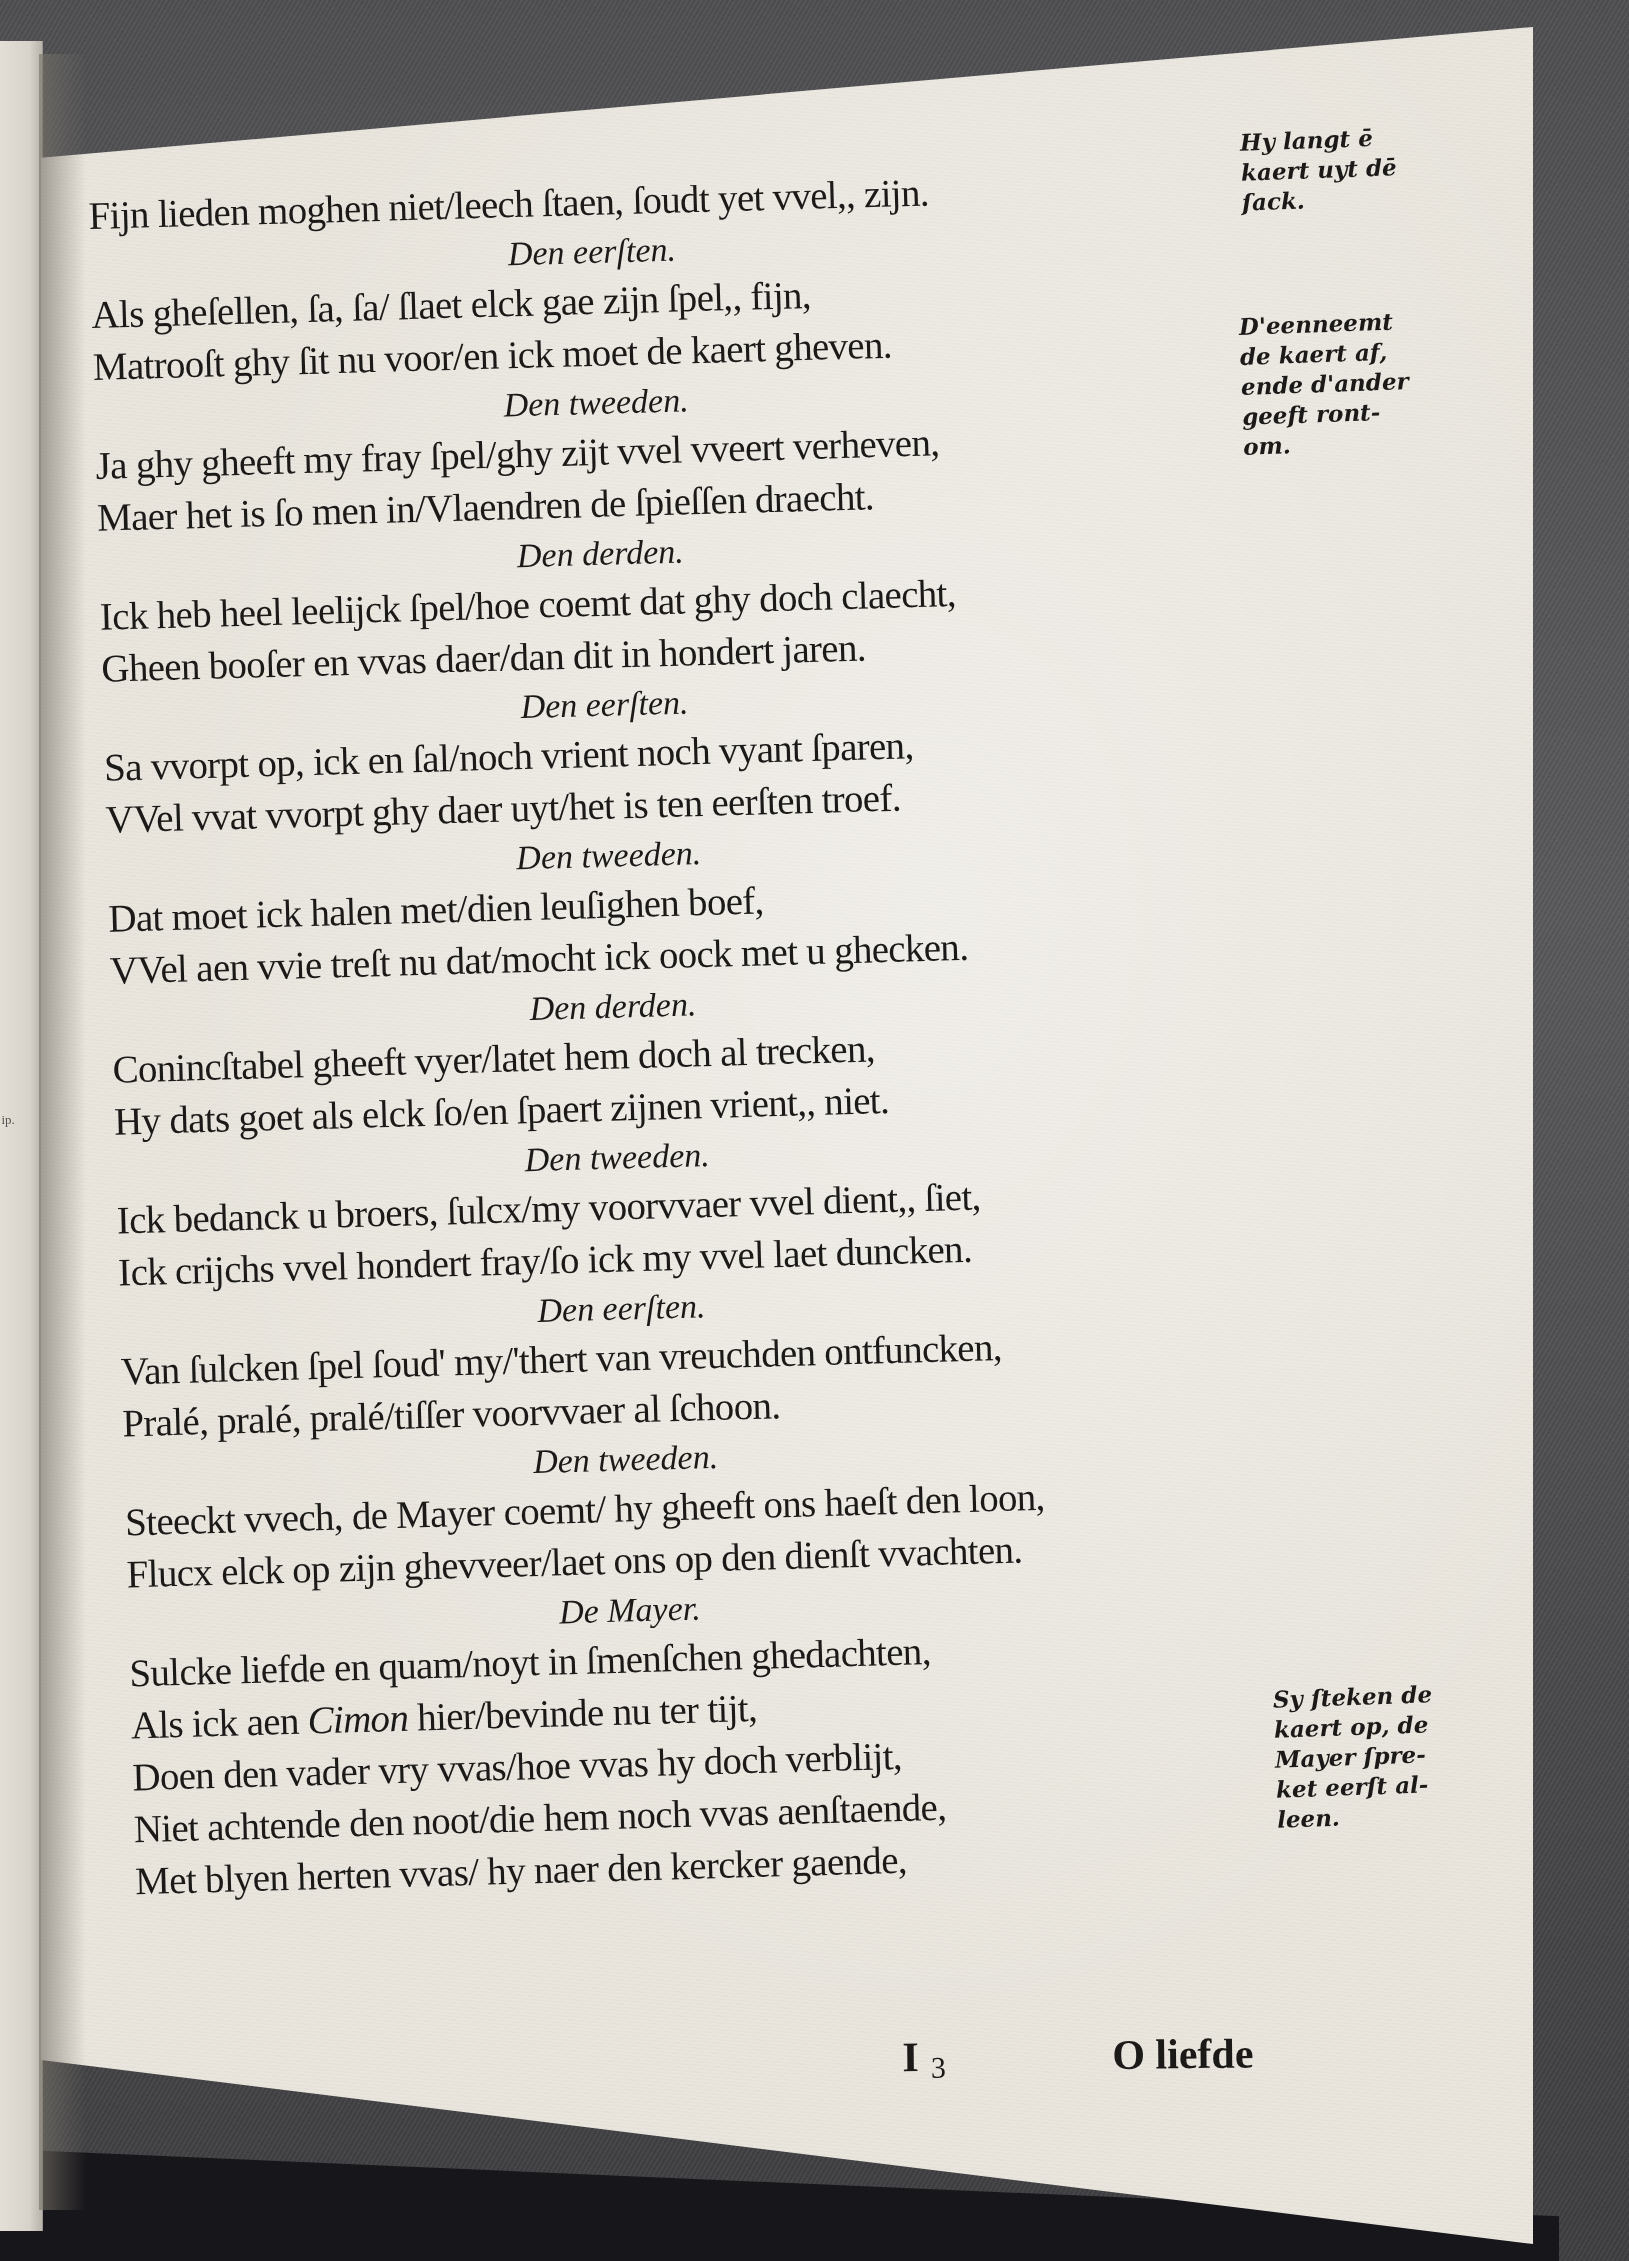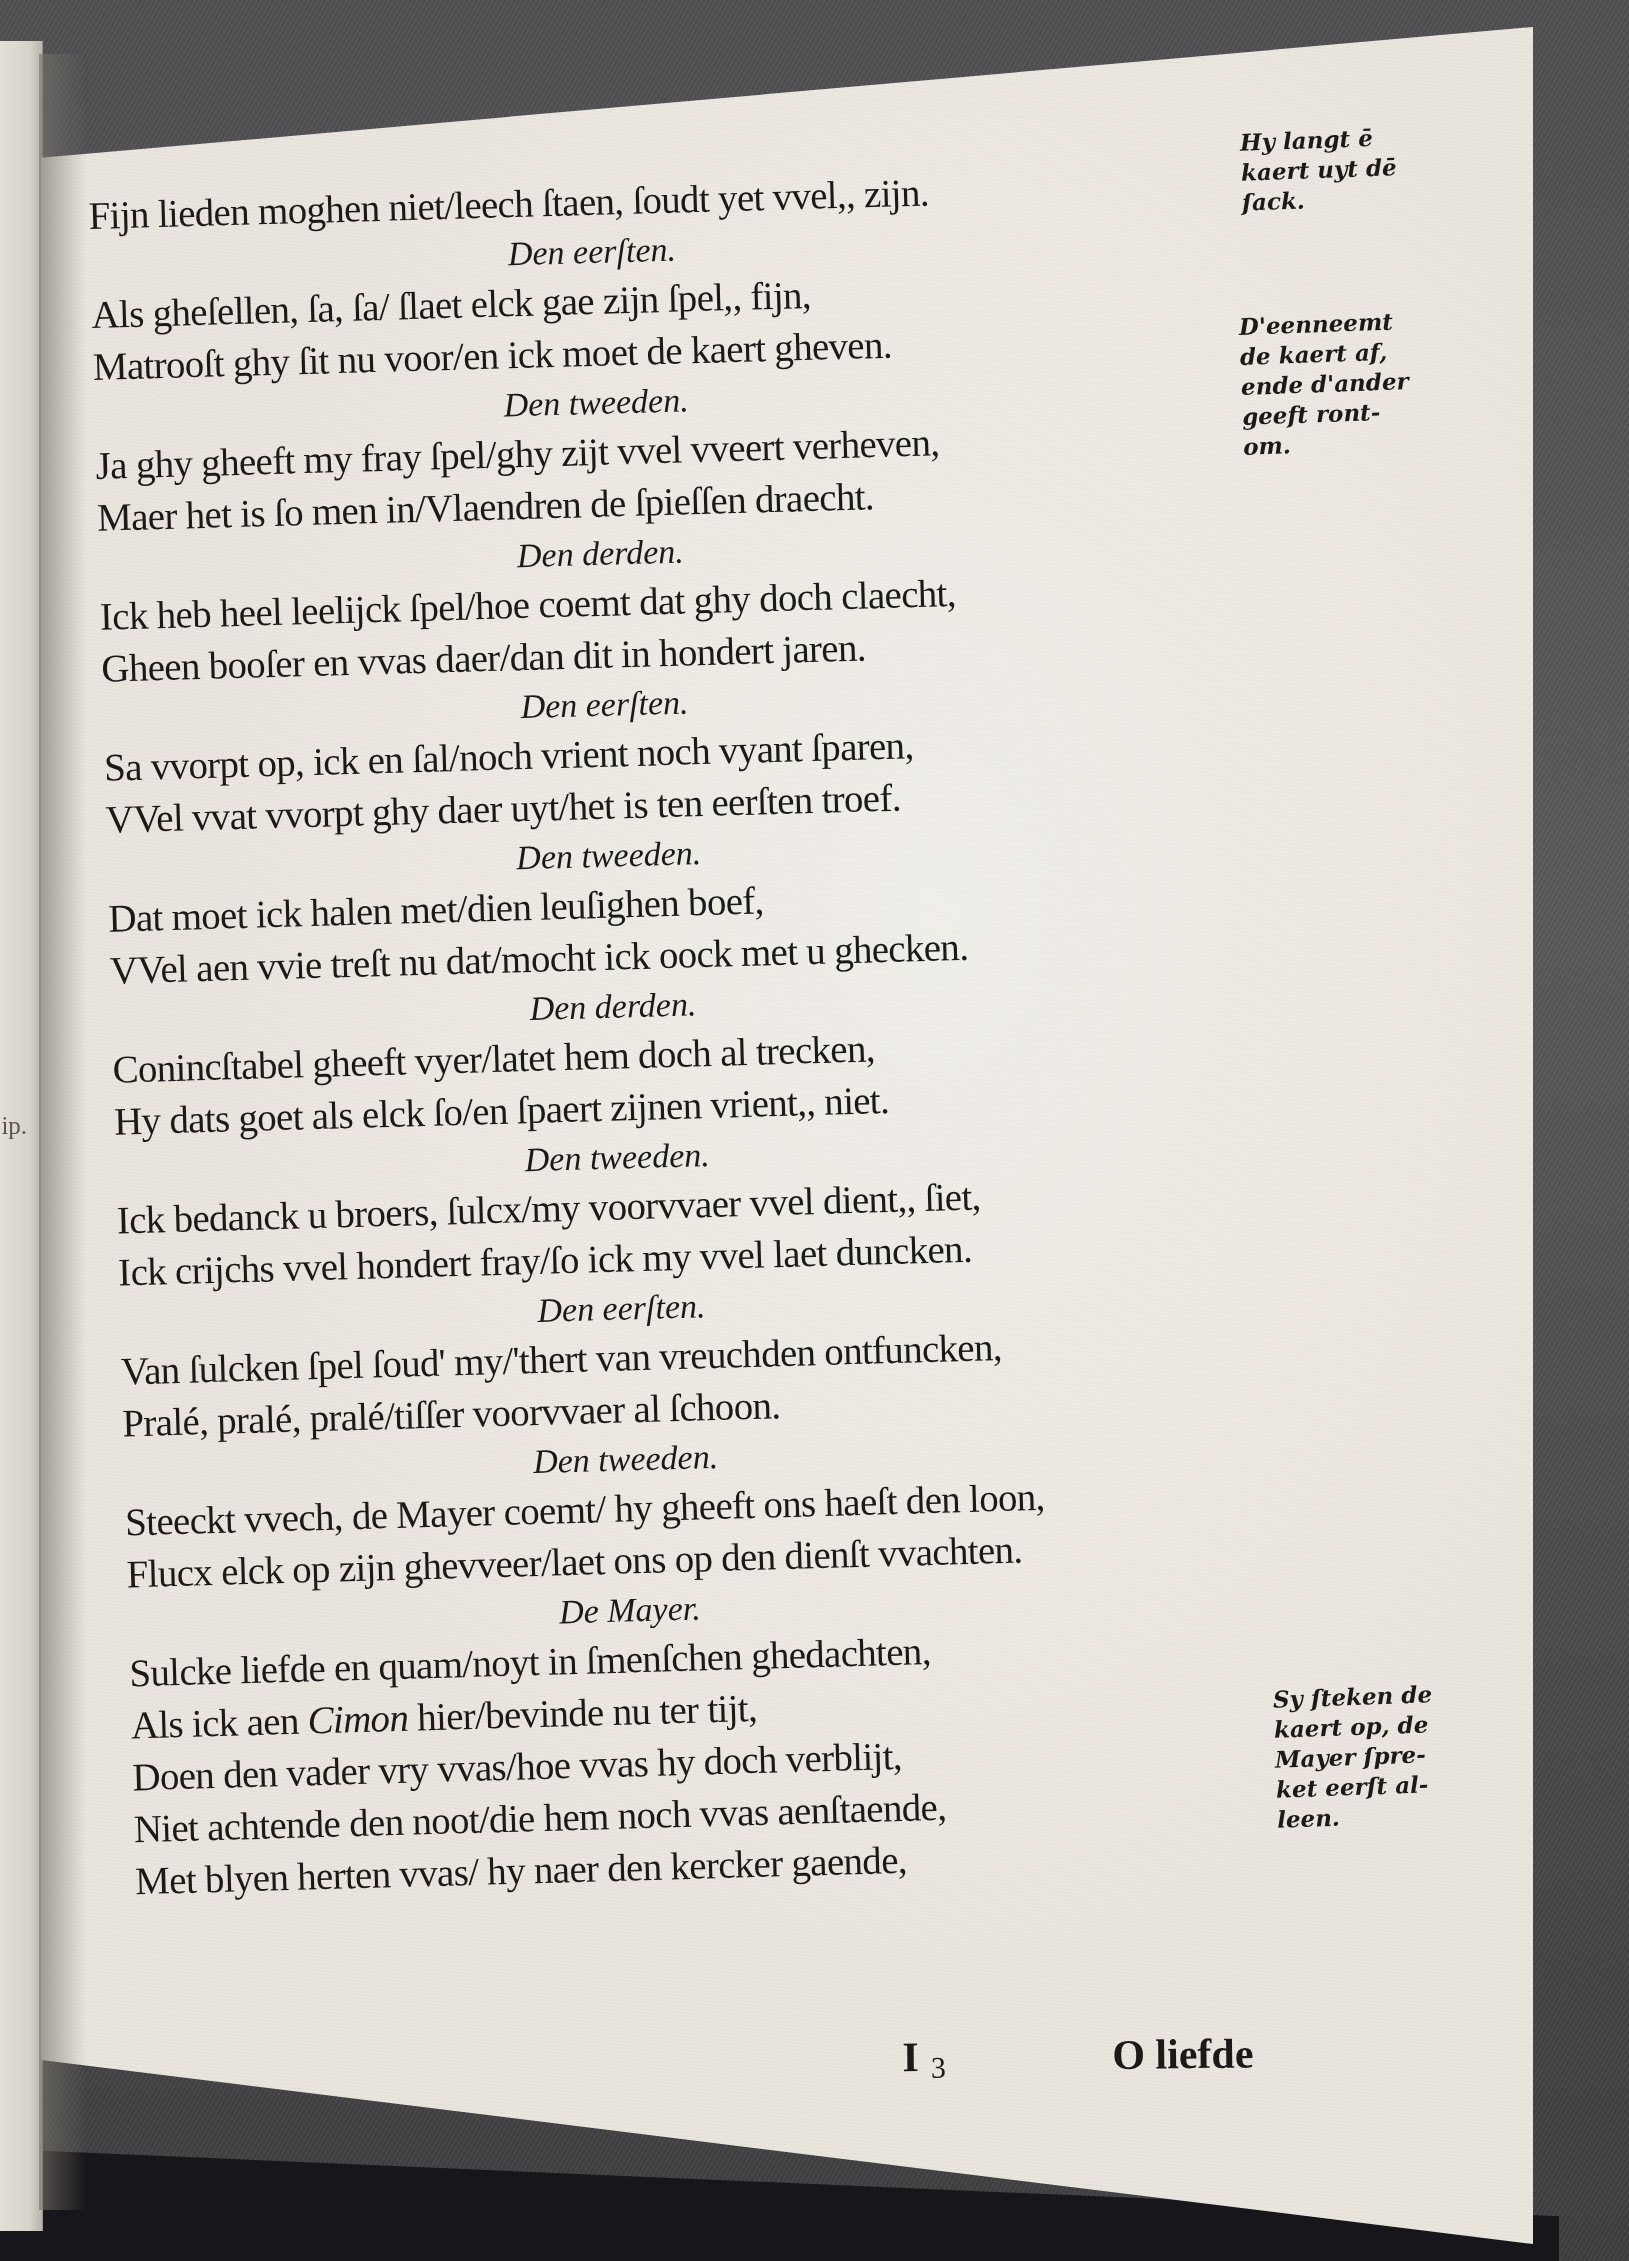--- a/index.html
+++ b/index.html
@@ -25,21 +25,21 @@
     .facing-page {
       position: absolute;
       left: 0; top: 41px;
       width: 42px; height: 2190px;
       background: linear-gradient(90deg, #e4dfd6 0%, #d8d3ca 70%, #b9b4ab 100%);
       border-right: 1.4px solid #9c978e;
     }
     .facing-fragment {
       position: absolute;
       left: 1.4px; top: 1071px;
-      font-size: 25px; color: #555;
+      font-size: 13px; color: #555;
       font-family: "Liberation Serif", serif;
     }
     
     .gutter {
       position: absolute;
       left: 39px; top: 54px;
       width: 47px; height: 2156px;
       background: linear-gradient(90deg, rgba(120,115,105,0.65), rgba(200,195,186,0));
       z-index: 2;
       pointer-events: none;

